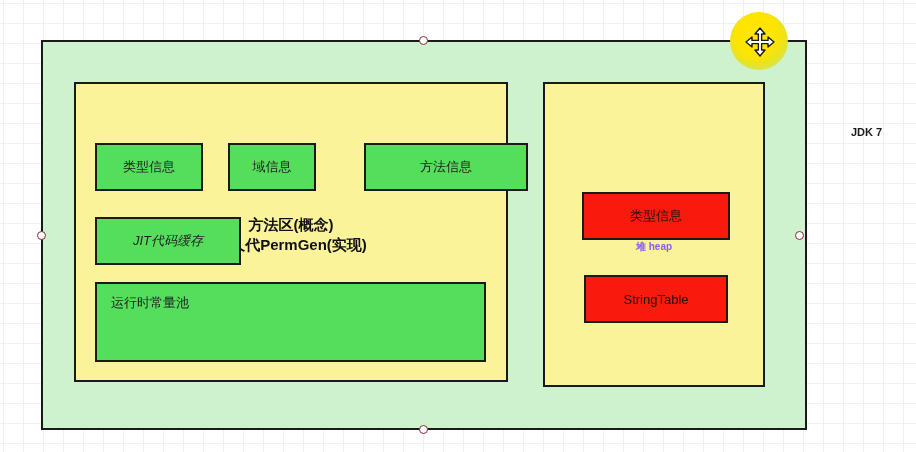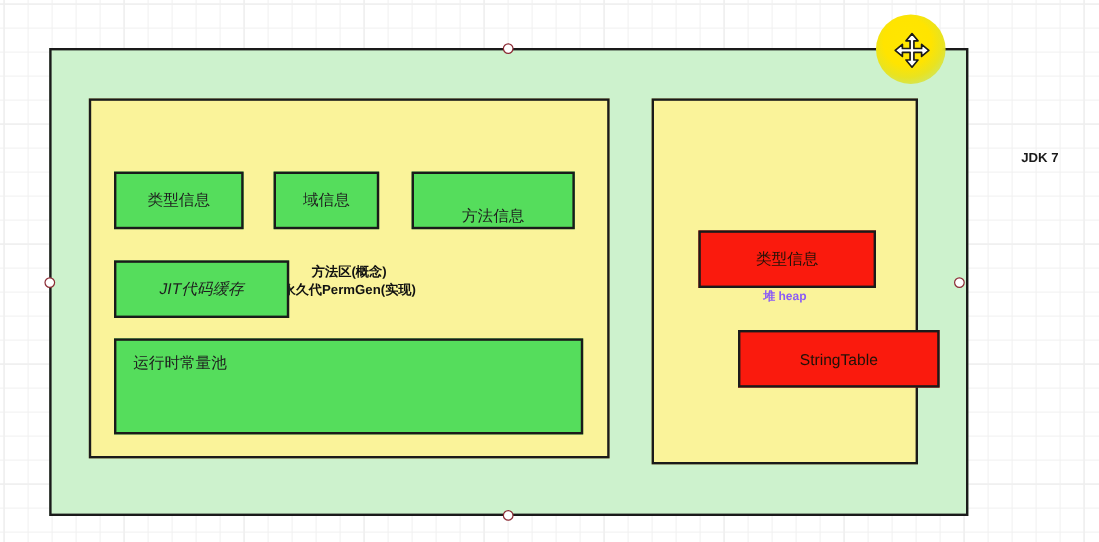--- a/index.html
+++ b/index.html
@@ -57,21 +57,21 @@
     left: 74px;
     top: 82px;
     width: 434px;
     height: 300px;
     background: #faf39a;
     flex-direction: column;
     align-items: center;
     padding-top: 6px;
   }
   #method-area .title {
-    font-size: 11px;
+    font-size: 15px;
     font-weight: bold;
     color: #111111;
     line-height: 1.35;
     text-align: center;
     letter-spacing: 0px;
   }
 
   
   #heap-area {
     left: 543px;
@@ -98,38 +98,38 @@
     display: flex;
     align-items: center;
     color: #1e1e1e;
     font-size: 13px;
   }
   .green-box.center { justify-content: center; }
   .green-box.left   { justify-content: flex-start; padding-left: 14px; align-items: flex-start; padding-top: 10px; }
 
   #box-type-info   { left: 95px;  top: 143px; width: 108px; height: 48px; }
   #box-field-info  { left: 228px; top: 143px; width: 88px; height: 48px; }
-  #box-method-info { left: 343px; top: 143px; width: 136px; height: 48px; align-items: flex-end; }
+  #box-method-info { left: 364px; top: 143px; width: 164px; height: 48px; }
   #box-jit-cache   { left: 95px;  top: 217px; width: 146px; height: 48px; font-style: italic; }
   #box-const-pool  { left: 95px;  top: 282px; width: 391px; height: 80px; }
 
   
   .red-box {
     background: #fa1a0d;
     border: 2px solid #1a1a1a;
     box-sizing: border-box;
     position: absolute;
     display: flex;
     align-items: center;
     justify-content: center;
     color: #1f1208;
     font-size: 13px;
   }
   #box-static-var   { left: 582px; top: 192px; width: 148px; height: 48px; }
-  #box-string-table { left: 584px; top: 275px; width: 168px; height: 48px; margin-left: 31px; }
+  #box-string-table { left: 584px; top: 275px; width: 144px; height: 48px; }
 
   
   #jdk-label {
     position: absolute;
     left: 851px;
     top: 126px;
     font-size: 11px;
     font-weight: bold;
     color: #1a1a1a;
     white-space: nowrap;

